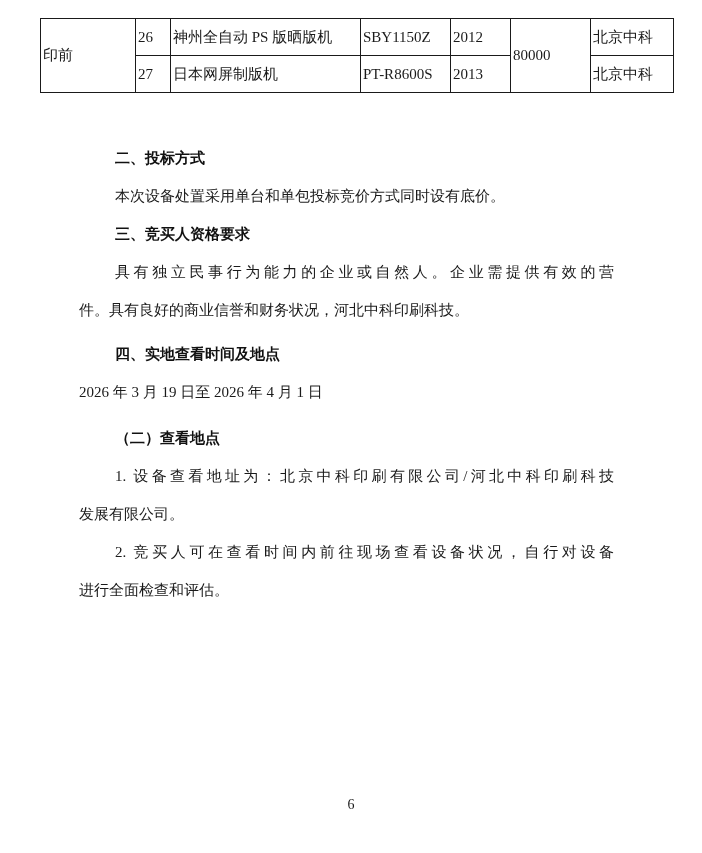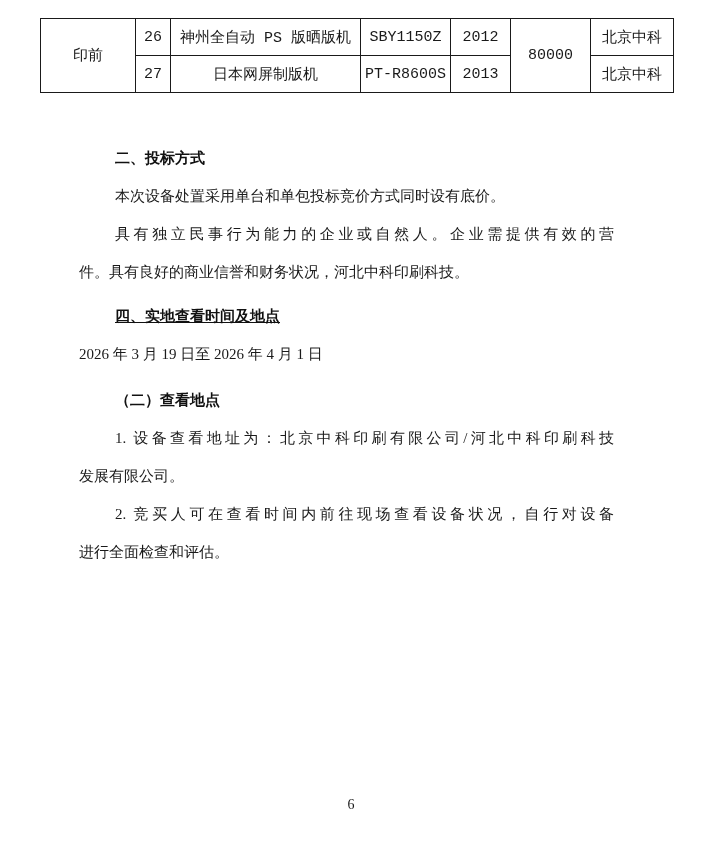--- a/index.html
+++ b/index.html
@@ -18,25 +18,23 @@
     left: 40px;
     top: 18px;
     border-collapse: collapse;
     table-layout: fixed;
     font-size: 15px;
   }
   table.doc-table td {
     border: 1px solid #1a1a1a;
     height: 36px;
     padding: 0 2px;
-    text-align: center;
     vertical-align: middle;
     overflow: hidden;
     white-space: nowrap;
-    font-family: Liberation Mono, monospace;
   }
   .col-cat   { width: 95px;  }
   .col-no    { width: 35px;  }
   .col-name  { width: 190px; }
   .col-model { width: 90px;  }
   .col-year  { width: 60px;  }
   .col-price { width: 80px;  }
   .col-loc   { width: 83px;  }
   
   .content {
@@ -51,21 +49,21 @@
     line-height: 38px;
   }
   .h {
     font-family: "Liberation Sans", "DejaVu Sans", sans-serif;
     font-weight: bold;
     color: #111111;
   }
   .indent { text-indent: 36px; }
   .j { text-align: justify; text-align-last: justify; }
   .mt-first { margin-top: 49px; }
-  .mt-sec   { margin-top: 6px; text-decoration: underline; }
+  .mt-sec   { margin-top: 6px; }
   .mt-sub   { margin-top: 8px; }
   
   .page-num {
     position: absolute;
     left: 0;
     right: 0;
     top: 797px;
     text-align: center;
     font-size: 14px;
     color: #1a1a1a;
@@ -103,20 +101,21 @@
         <td>2013</td>
         <td>北京中科</td>
       </tr>
     </tbody>
   </table>
 
   <div class="content">
     <div class="line h indent mt-first">二、投标方式</div>
     <div class="line indent">本次设备处置采用单台和单包投标竞价方式同时设有底价。</div>
 
+    <div class="line h indent">三、竞买人资格要求</div>
     <div class="line indent j">具有独立民事行为能力的企业或自然人。企业需提供有效的营</div>
     <div class="line">件。具有良好的商业信誉和财务状况，河北中科印刷科技。</div>
 
     <div class="line h indent mt-sec">四、实地查看时间及地点</div>
     <div class="line">2026 年 3 月 19 日至 2026 年 4 月 1 日</div>
 
     <div class="line h indent mt-sub">（二）查看地点</div>
     <div class="line indent j">1. 设备查看地址为：北京中科印刷有限公司/河北中科印刷科技</div>
     <div class="line">发展有限公司。</div>
     <div class="line indent j">2. 竞买人可在查看时间内前往现场查看设备状况，自行对设备</div>

